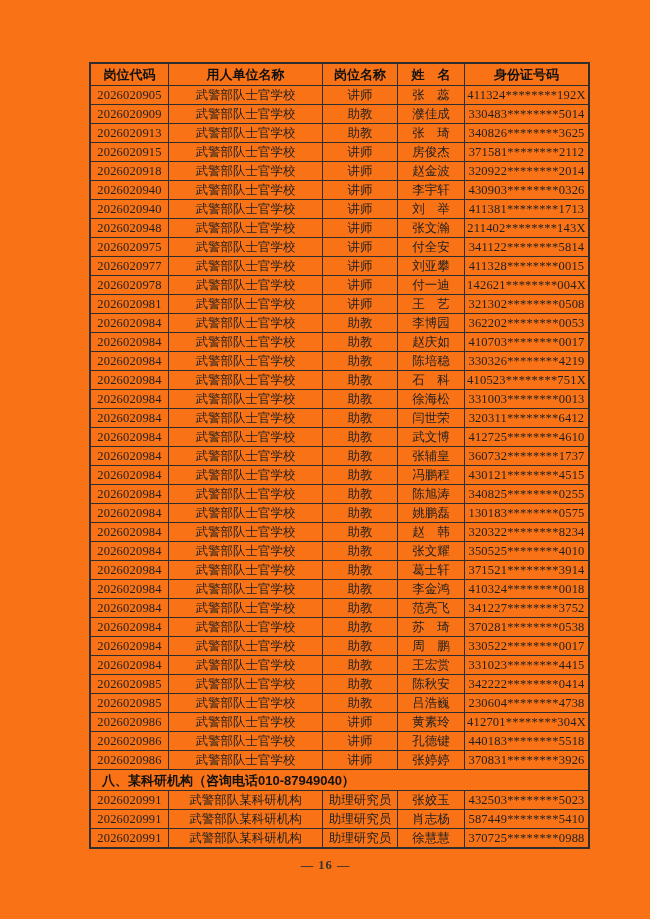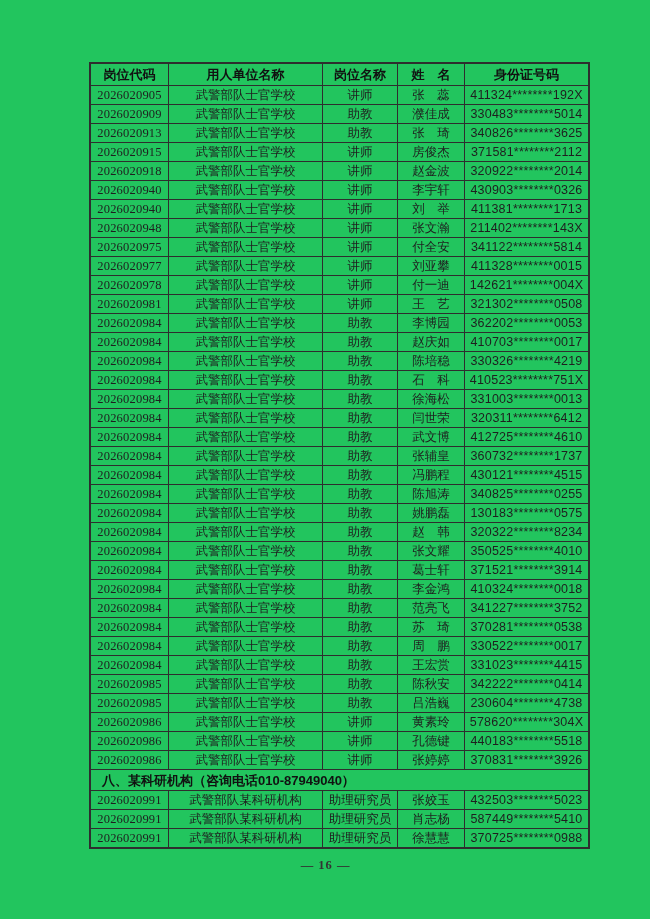--- a/index.html
+++ b/index.html
@@ -11,21 +11,21 @@
     width: 650px;
     height: 919px;
     position: relative;
     font-family: "Liberation Serif", "DejaVu Serif", serif;
     color: #1f1f1f;
   }
   .page {
     position: absolute;
     top: 0; left: 0;
     width: 650px; height: 919px;
-    background: #22c55e;
+    background: #f97316;
   }
   table.roster {
     position: absolute;
     left: 89px;
     top: 62px;
     border-collapse: collapse;
     table-layout: fixed;
     width: 473px;
     border: 2px solid #2e2e2e;
   }
@@ -51,21 +51,21 @@
   td.col-code {
     font-family: Liberation Serif, serif;
     font-size: 13px;
     letter-spacing: 0.2px;
   }
   td.col-employer, td.col-position, td.col-name {
     font-family: "Liberation Serif", "DejaVu Serif", serif;
     font-size: 12.5px;
   }
   td.col-id {
-    font-family: Liberation Sans, sans-serif;
+    font-family: Liberation Serif, serif;
     font-size: 11.5px;
     text-align: left;
     padding-left: 4px;
     letter-spacing: 0.2px;
   }
   tr.section-row td {
     font-family: "Liberation Sans", "DejaVu Sans", sans-serif;
     font-weight: bold;
     font-size: 13px;
     text-align: left;
@@ -330,21 +330,21 @@
           <td class="col-employer">武警部队士官学校</td>
           <td class="col-position">助教</td>
           <td class="col-name">吕浩巍</td>
           <td class="col-id">230604********4738</td>
         </tr>
         <tr>
           <td class="col-code">2026020986</td>
           <td class="col-employer">武警部队士官学校</td>
           <td class="col-position">讲师</td>
           <td class="col-name">黄素玲</td>
-          <td class="col-id">578620********304X</td>
+          <td class="col-id">412701********304X</td>
         </tr>
         <tr>
           <td class="col-code">2026020986</td>
           <td class="col-employer">武警部队士官学校</td>
           <td class="col-position">讲师</td>
           <td class="col-name">孔德键</td>
           <td class="col-id">440183********5518</td>
         </tr>
         <tr>
           <td class="col-code">2026020986</td>

